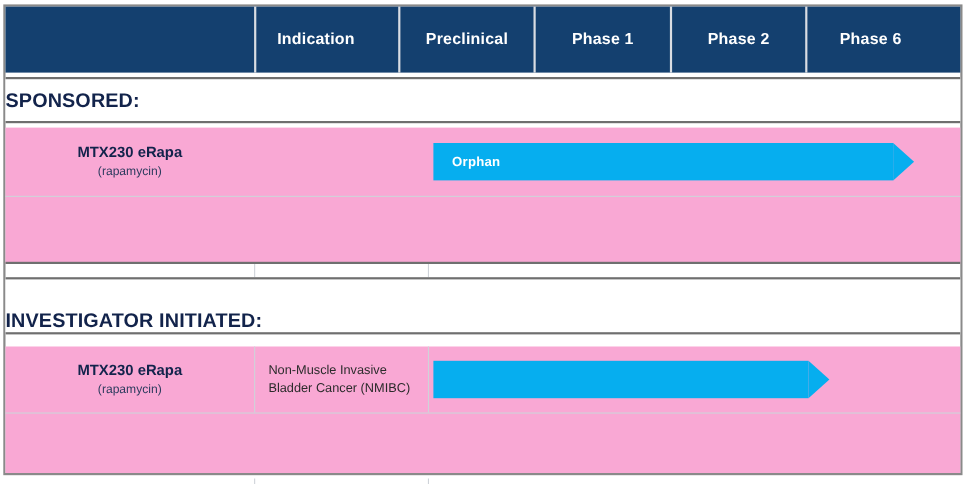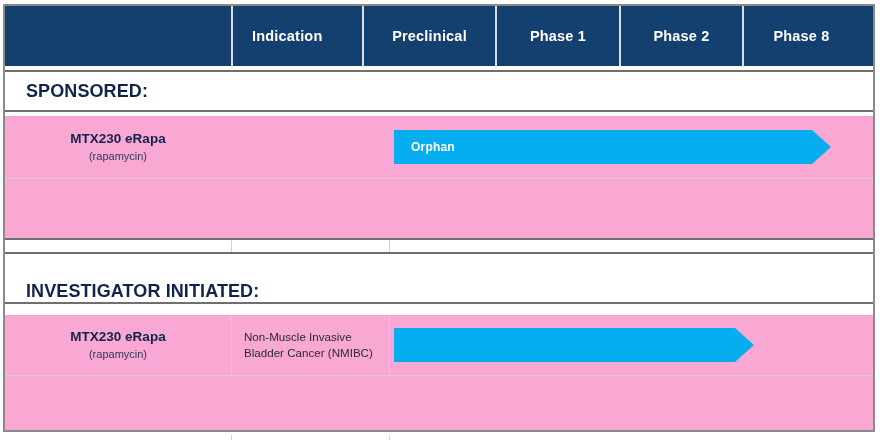--- a/index.html
+++ b/index.html
@@ -9,30 +9,30 @@
   .frame{position:absolute;left:3px;top:4px;width:872px;height:428px;
          border:2px solid #8a8a8a;box-sizing:border-box;background:#ffffff;}
 
   
   .hdr{position:absolute;left:0;top:0;width:868px;height:60px;
        background:#14406F;display:flex;box-sizing:border-box;}
   .hdr-cell{height:60px;display:flex;align-items:center;box-sizing:border-box;
             color:#ffffff;font-weight:bold;font-size:14.5px;letter-spacing:.2px;}
   .hdr-blank{width:226px;}
   .hdr-ind{width:131px;border-left:2px solid #d9dde3;padding-left:19px;}
-  .hdr-pc{width:133px;border-left:2px solid #d9dde3;justify-content:center;}
+  .hdr-pc{width:123px;border-left:2px solid #d9dde3;justify-content:center;}
   .hdr-p1{width:124px;border-left:2px solid #d9dde3;justify-content:center;text-align:right;}
   .hdr-p2{width:123px;border-left:2px solid #d9dde3;justify-content:center;text-align:right;}
   .hdr-p3{width:117px;border-left:2px solid #d9dde3;justify-content:center;}
 
   
   .band{position:absolute;left:0;width:868px;
         border-top:2px solid #6f6f6f;border-bottom:2px solid #6f6f6f;
         background:#ffffff;display:flex;align-items:center;box-sizing:border-box;}
-  .band-label{padding-left:21px;color:#12234b;font-weight:bold;
+  .band-label{color:#12234b;font-weight:bold;
               font-size:18px;letter-spacing:.1px;}
 
   
   .rowgrp{position:absolute;left:0;width:868px;background:#f9a8d4;
           box-sizing:border-box;}
   .row{position:relative;width:100%;box-sizing:border-box;}
 
   .c-drug{position:absolute;left:0;top:0;width:226px;height:100%;
           display:flex;flex-direction:column;justify-content:center;
           align-items:center;text-align:center;box-sizing:border-box;}
@@ -62,21 +62,21 @@
 <body>
 
 <div class="frame">
 
   <div class="hdr">
     <div class="hdr-cell hdr-blank"></div>
     <div class="hdr-cell hdr-ind">Indication</div>
     <div class="hdr-cell hdr-pc">Preclinical</div>
     <div class="hdr-cell hdr-p1">Phase 1</div>
     <div class="hdr-cell hdr-p2">Phase 2</div>
-    <div class="hdr-cell hdr-p3">Phase 8</div>
+    <div class="hdr-cell hdr-p3">Phase 6</div>
   </div>
 
   <div class="band" style="top:64px;height:42px;">
     <span class="band-label">SPONSORED:</span>
   </div>
 
   <div class="rowgrp" style="top:110px;height:124px;border-bottom:2px solid #6f6f6f;">
 
     <div class="row" style="height:62px;top:0;">
       <div class="c-drug">

